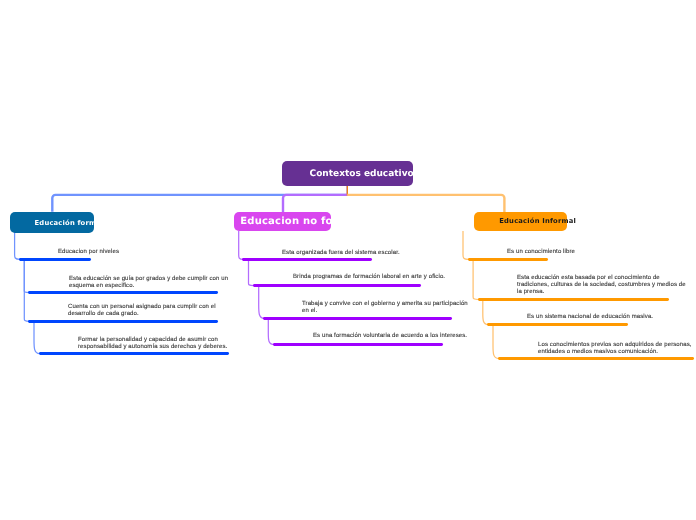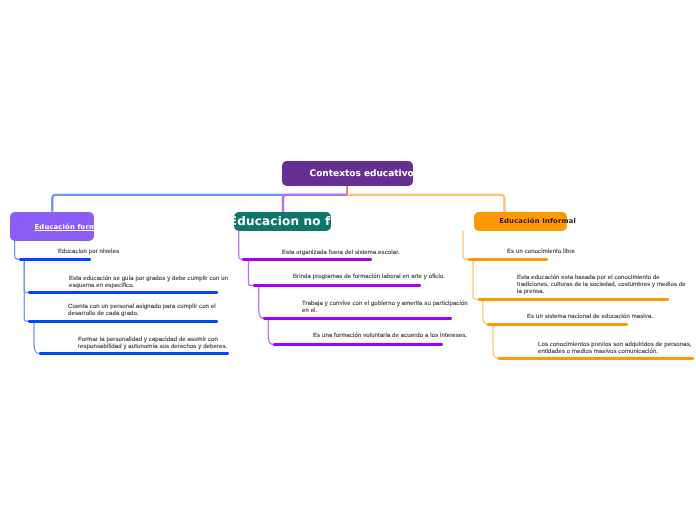--- a/index.html
+++ b/index.html
@@ -35,21 +35,21 @@
       <path d="M 347.3 185.9 V 195.5" fill="none" stroke="#f58300" stroke-width="1.25" stroke-linecap="butt"></path>
       <path d="M 347.3 194.9 H 501.2 A 3.2 3.2 0 0 1 504.4 198.1 V 212.4" fill="none" stroke="#ffc170" stroke-width="2.4" stroke-linecap="butt"></path>
       <path d="M 463 231 L 463 254.65 C 463 257.43, 463 259.45, 469.10 259.45" fill="none" stroke="#ffc170" stroke-width="1.25" stroke-linecap="butt"></path>
       <path d="M 473.1 259.45000000000005 L 473.1 296.95 C 473.1 298.46, 473.1 299.55, 479.20 299.55" fill="none" stroke="#ffc170" stroke-width="1.25" stroke-linecap="butt"></path>
       <path d="M 482.8 299.55 L 482.8 313.05 C 482.8 319.72, 482.8 324.55, 488.00 324.55" fill="none" stroke="#ffc170" stroke-width="1.25" stroke-linecap="butt"></path>
       <path d="M 493 324.55 L 493 345.55 C 493 353.09, 493 358.55, 499.00 358.55" fill="none" stroke="#ffc170" stroke-width="1.25" stroke-linecap="butt"></path>
     </svg>
 <div class="node" style="left: 282.3px; top: 161.2px; width: 130.6px; height: 25.3px; background: rgb(102, 48, 147); color: rgb(255, 255, 255); font-size: 9px; border-radius: 5px; letter-spacing: 0px;">
       <span>Contextos educativos</span>
     </div>
-    <div class="node" style="left: 10px; top: 211.8px; width: 84px; height: 29px; background: #8b5cf6; color: rgb(255, 255, 255); font-size: 6.75px; text-decoration: underline;">
+    <div class="node" style="left: 10px; top: 211.8px; width: 84px; height: 21px; background: #0369a1; color: rgb(255, 255, 255); font-size: 6.75px;">
       <span>Educación formal</span>
     </div>
     <div class="uline" style="left: 18.7px; top: 258px; width: 72.4px; height: 2.7px; background: rgb(0, 70, 254);"></div>
     <div class="itemtext" style="left: 24.3px; top: 249.1px;">
       <div>Educacion por niveles</div>
     </div>
     <div class="uline" style="left: 28.2px; top: 291.2px; width: 189.8px; height: 2.7px; background: rgb(0, 70, 254);"></div>
     <div class="itemtext" style="left: 34.5px; top: 275.5px;">
       <div>Esta educación se guía por grados y debe cumplir con un</div>
       <div>esquema en especifico.</div>
@@ -57,21 +57,21 @@
     <div class="uline" style="left: 28.2px; top: 319.9px; width: 189.8px; height: 2.7px; background: rgb(0, 70, 254);"></div>
     <div class="itemtext" style="left: 33.9px; top: 304.4px;">
       <div>Cuenta con un personal asignado para cumplir con el</div>
       <div>desarrollo de cada grado.</div>
     </div>
     <div class="uline" style="left: 38.5px; top: 352.3px; width: 190.1px; height: 2.7px; background: rgb(0, 70, 254);"></div>
     <div class="itemtext" style="left: 44.2px; top: 336.8px;">
       <div>Formar la personalidad y capacidad de asumir con</div>
       <div>responsabilidad y autonomía sus derechos y deberes.</div>
     </div>
-    <div class="node" style="left: 233.9px; top: 212.4px; width: 97.2px; height: 18.6px; background: #0f766e; color: rgb(255, 255, 255); font-size: 12px;">
+    <div class="node" style="left: 233.9px; top: 212.4px; width: 97.2px; height: 18.6px; background: #d946ef; color: rgb(255, 255, 255); font-size: 10px;">
       <span>Educacion no formal</span>
     </div>
     <div class="uline" style="left: 242px; top: 258.1px; width: 130.4px; height: 2.7px; background: rgb(159, 0, 255);"></div>
     <div class="itemtext" style="left: 247.6px; top: 249.5px;">
       <div>Esta organizada fuera del sistema escolar.</div>
     </div>
     <div class="uline" style="left: 252.9px; top: 284.2px; width: 167.7px; height: 2.7px; background: rgb(159, 0, 255);"></div>
     <div class="itemtext" style="left: 258.7px; top: 274.2px;">
       <div>Brinda programas de formación laboral en arte y oficio.</div>
     </div>

